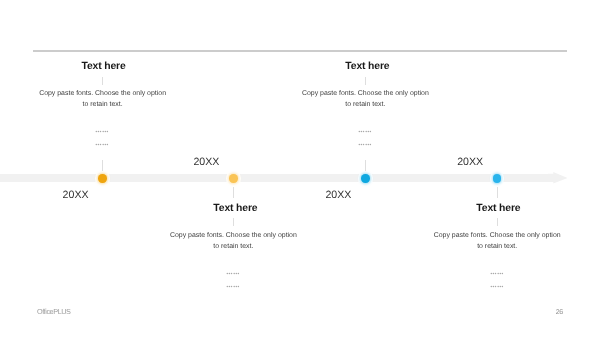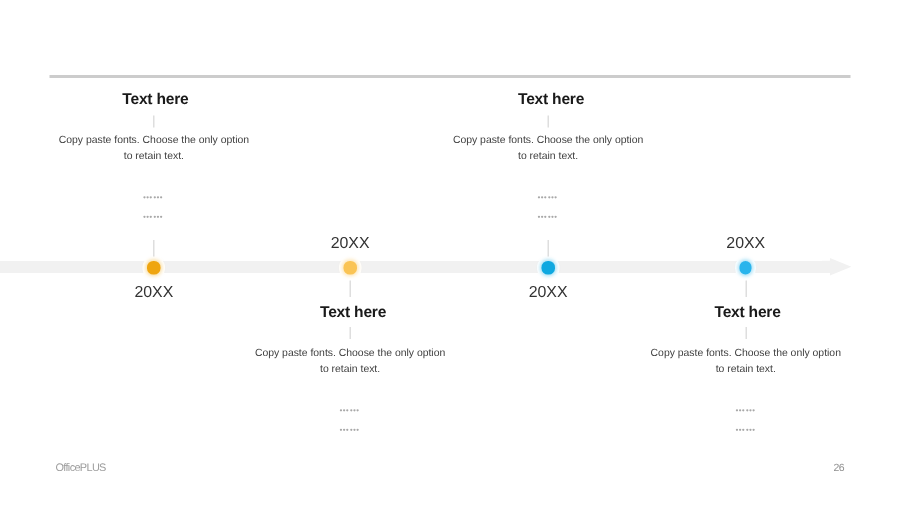--- a/index.html
+++ b/index.html
@@ -8,21 +8,21 @@
        -webkit-font-smoothing:antialiased;text-rendering:geometricPrecision;}
   .slide{position:relative;width:600px;height:337px;transform:translateZ(0);}
 
   .toprule{position:absolute;left:32.8px;top:50px;width:534.2px;height:2px;background:#cccccc;}
   .axis{position:absolute;left:0;top:174px;width:554px;height:8px;background:#f1f1f1;}
   .axis-arrow{position:absolute;left:548px;top:171.2px;width:20px;height:13px;}
 
   .node{position:absolute;left:0;top:0;width:600px;height:337px;padding-left:23px;}
   .dot-outer{position:absolute;width:14.4px;height:14.4px;border-radius:50%;background:#ffffff;}
   .dot-inner{position:absolute;width:8.4px;height:8.4px;border-radius:50%;top:3px;left:3px;}
-  .year{position:absolute;width:80px;font-size:10.6px;color:#333333;text-align:center;white-space:nowrap;}
+  .year{position:absolute;width:80px;font-size:10.6px;color:#333333;text-align:left;white-space:nowrap;}
   .title{position:absolute;width:120px;font-size:10.4px;font-weight:bold;color:#1a1a1a;text-align:center;white-space:nowrap;letter-spacing:-0.15px;}
   .body{position:absolute;width:140px;font-size:6.95px;color:#404040;text-align:center;line-height:11.2px;}
   .vline{position:absolute;width:1px;background:#dedede;}
   .dots{position:absolute;width:12px;height:3px;overflow:visible;}
 
   .footer-left{position:absolute;left:37px;top:306.6px;font-size:7.3px;letter-spacing:-0.45px;color:#9d9d9d;}
   .footer-right{position:absolute;left:555.7px;top:308.8px;font-size:7px;letter-spacing:-0.45px;color:#8f8f8f;}
 </style>
 </head>
 <body>

